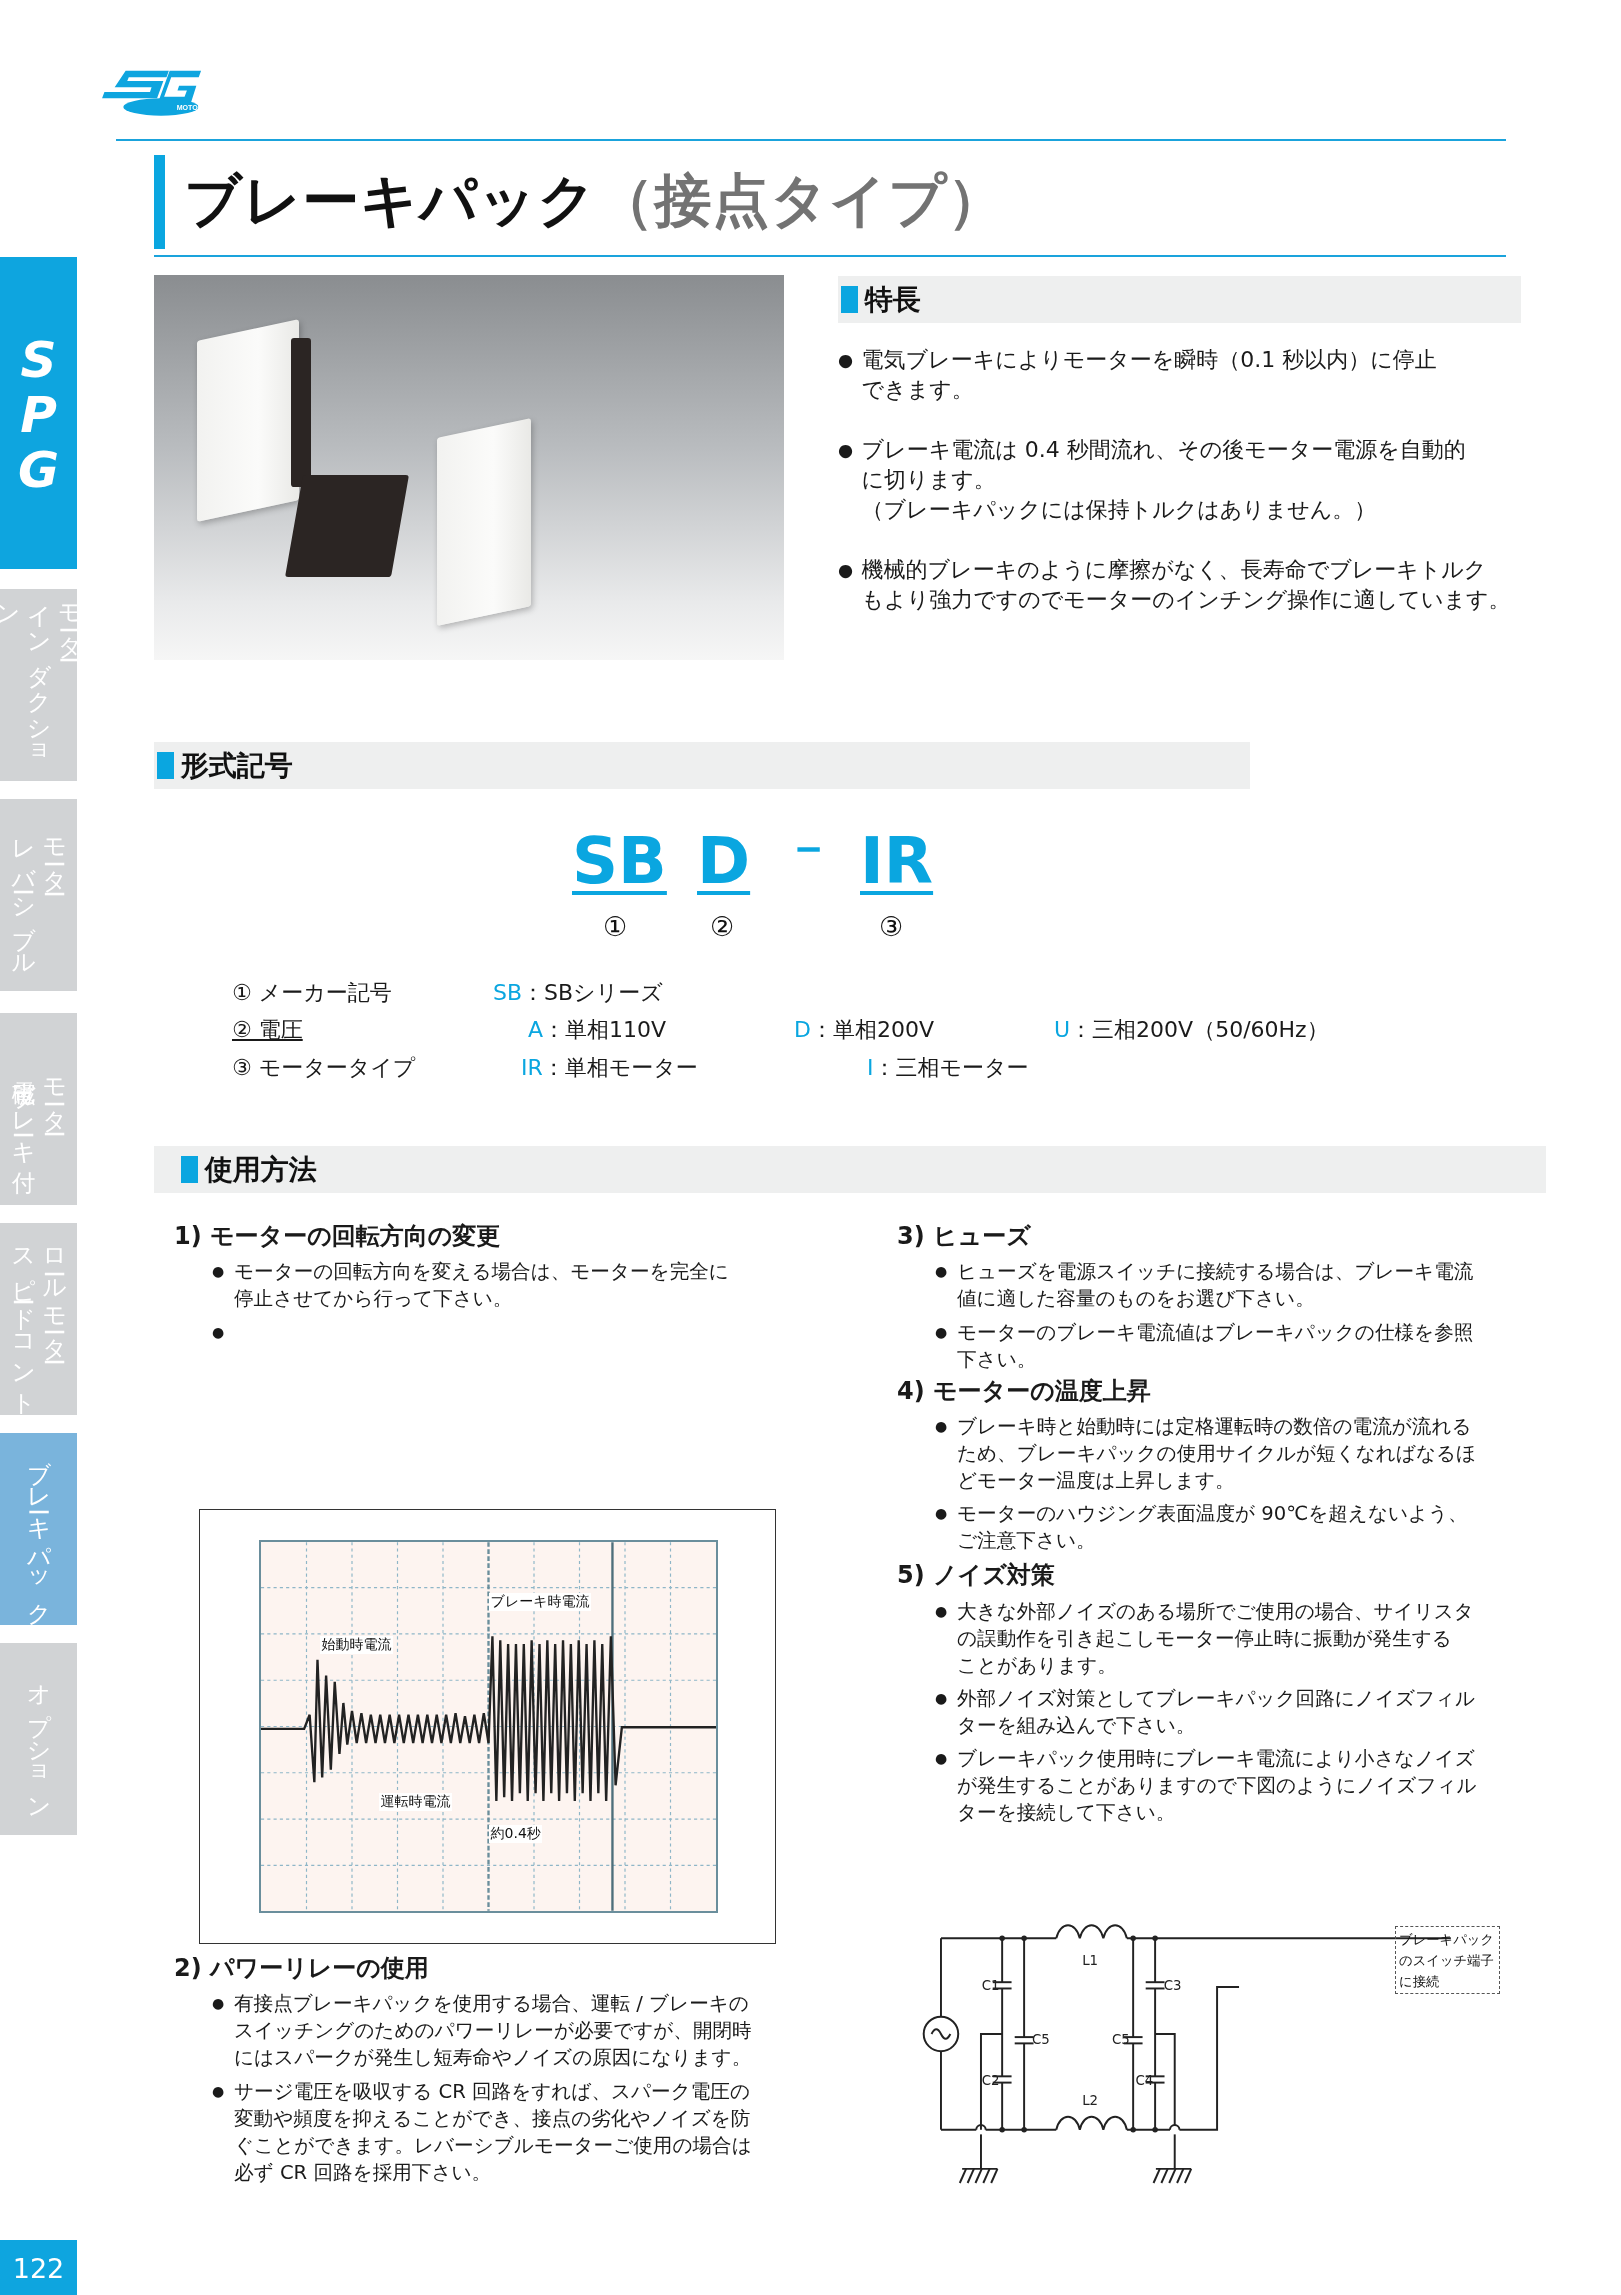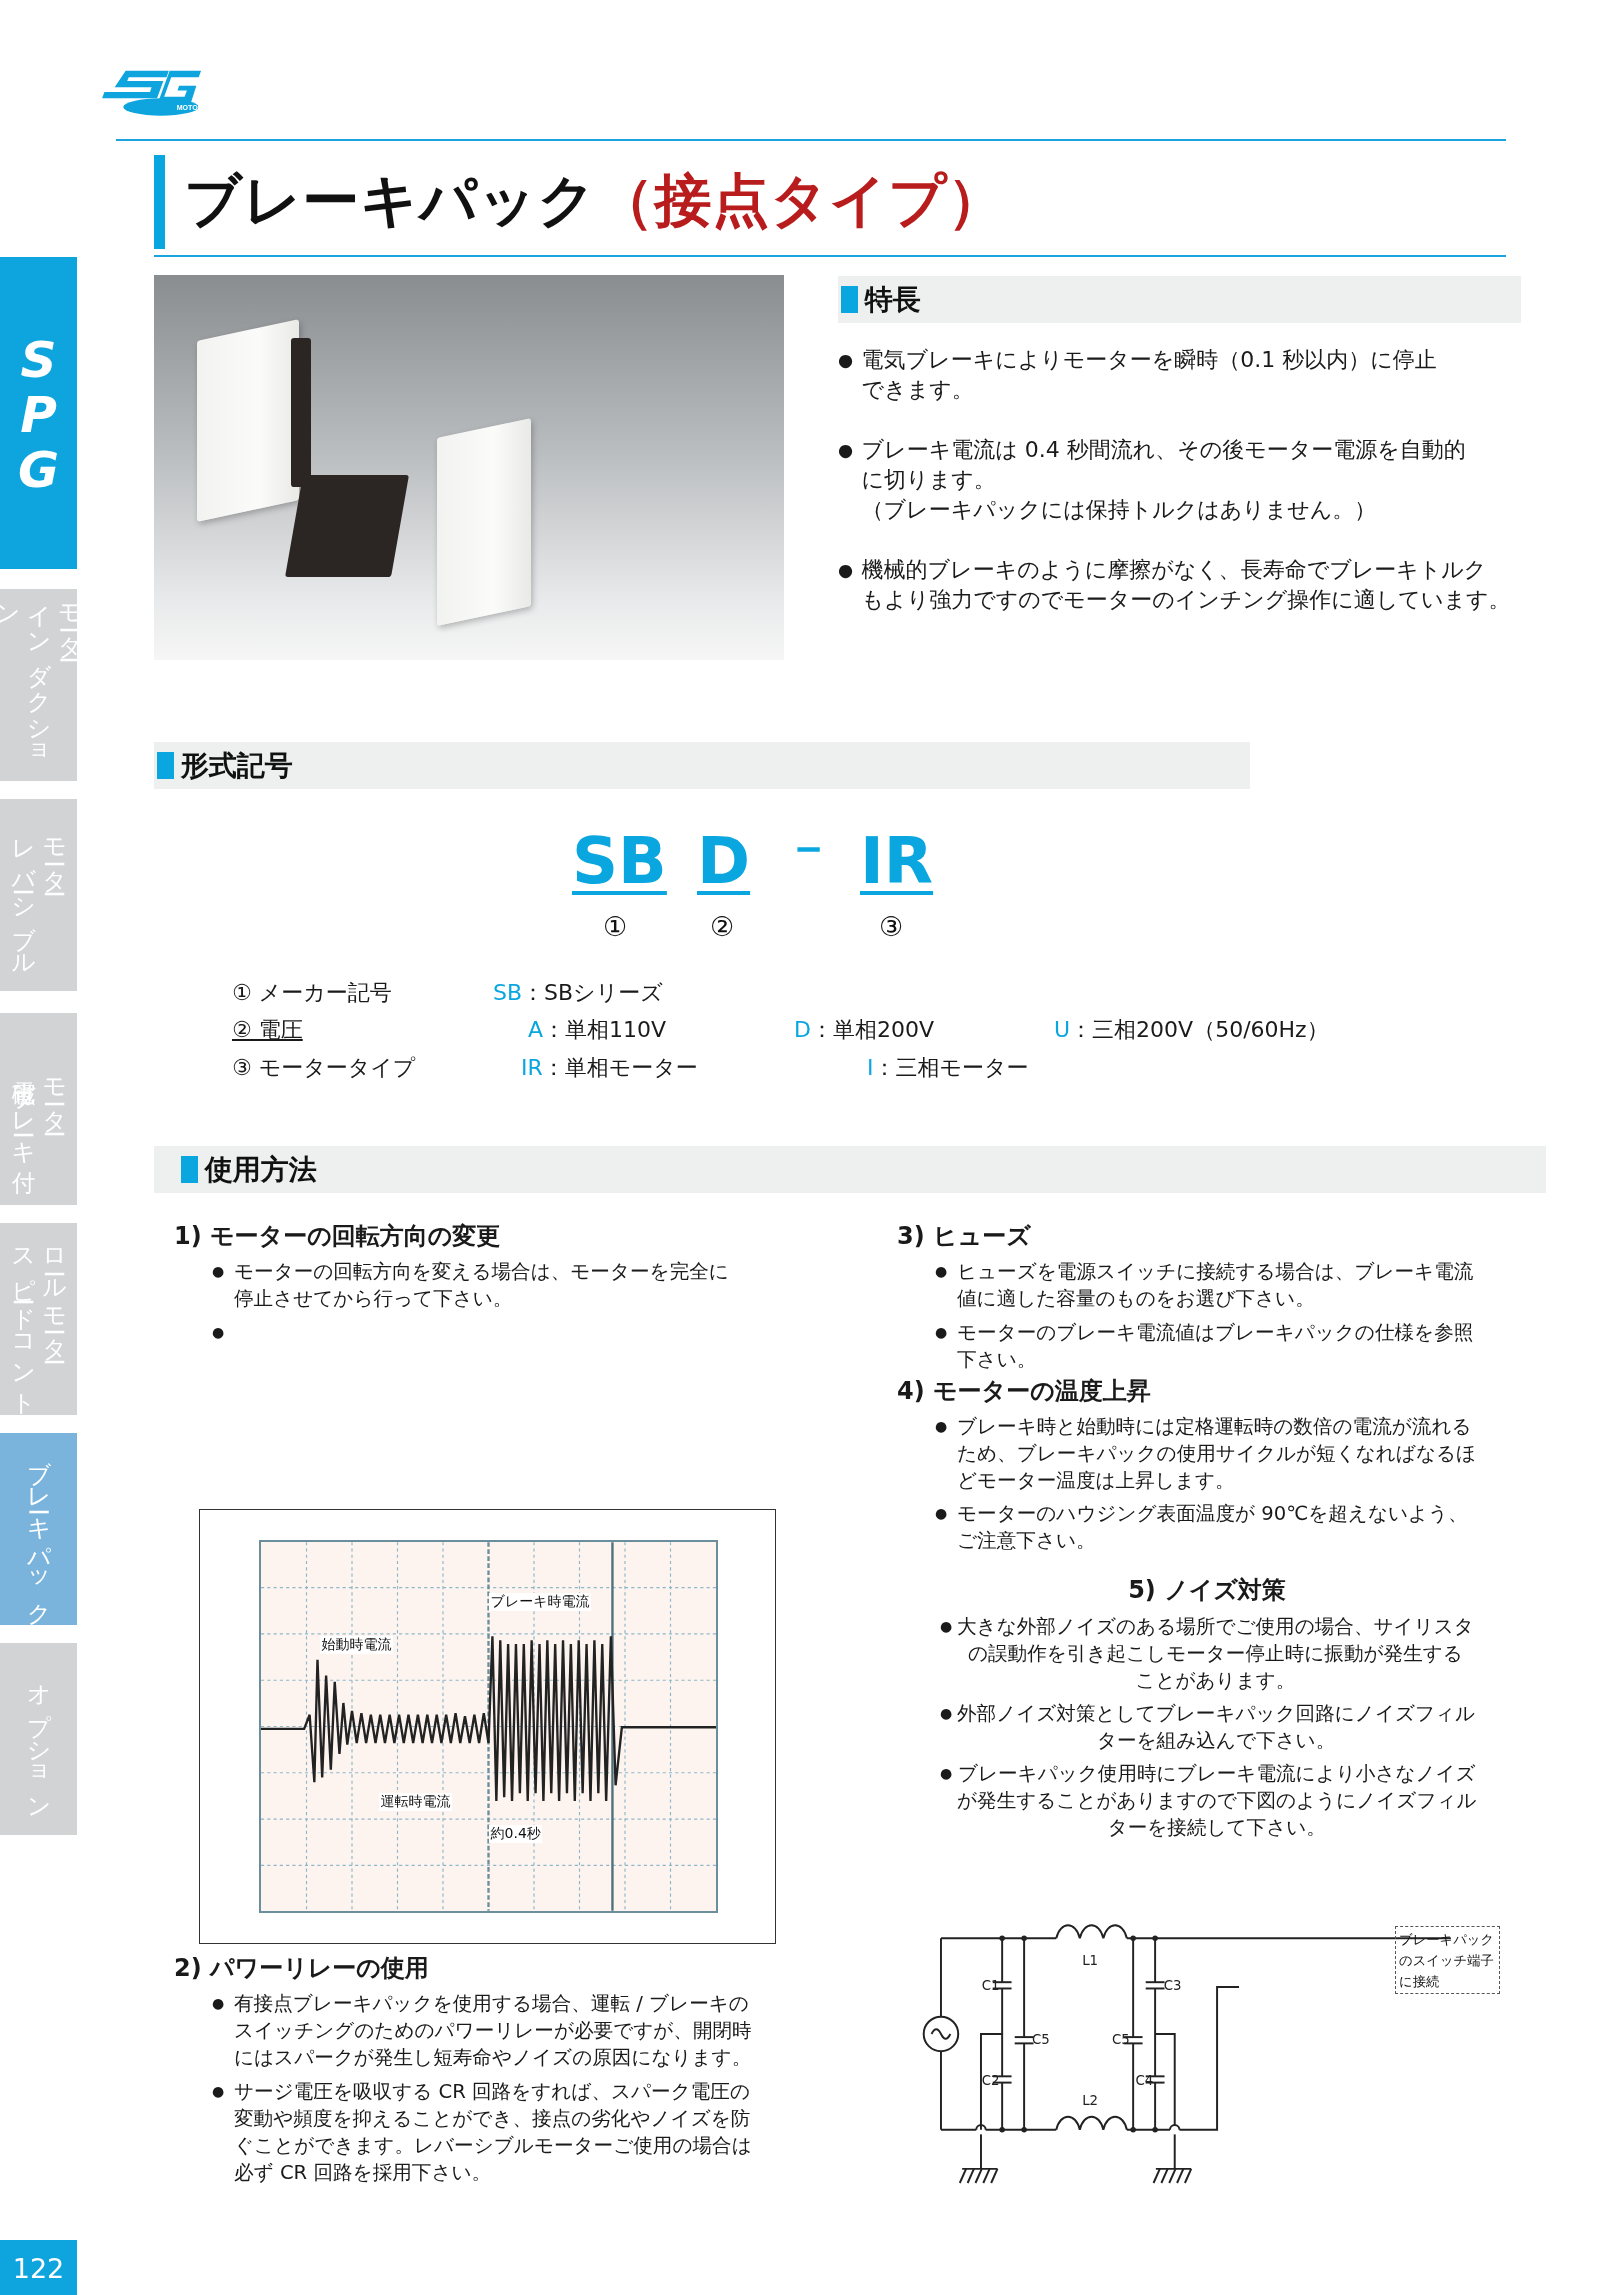--- a/index.html
+++ b/index.html
@@ -5,21 +5,21 @@
   html,body{margin:0;padding:0;background:#fff;}
   body{width:1622px;height:2295px;position:relative;overflow:hidden;font-family:"DejaVu Sans","Liberation Sans",sans-serif;color:#1a1a1a;}
   .abs{position:absolute;}
   
   .logo{left:102px;top:63px;width:118px;height:55px;}
   .top-rule{left:116px;top:139px;width:1390px;height:1.6px;background:#1aa3dc;}
   
   .title-bar{left:154px;top:155px;width:11px;height:94px;background:#0aa6e0;}
   .title-rule{left:154px;top:255px;width:1352px;height:1.6px;background:#1aa3dc;}
   .title{left:184px;top:161px;font-size:57px;font-weight:bold;color:#111;letter-spacing:0.8px;line-height:79px;white-space:nowrap;}
-  .title .sub{color:#b91c1c;font-weight:bold;}
+  .title .sub{color:#737373;font-weight:bold;}
   
   .sidetab{left:0;width:77px;background:#d1d3d5;color:#fff;display:flex;justify-content:center;align-items:center;}
   .sidetab .vt{writing-mode:vertical-rl;font-size:23.6px;line-height:31px;letter-spacing:1.6px;}
   .sidetab.brand{background:#0ea5df;}
   .sidetab.active{background:#7ab4dc;}
   .brand-mark{font-family:"DejaVu Sans",sans-serif;font-style:italic;font-weight:bold;font-size:50px;color:#fff;writing-mode:vertical-rl;text-orientation:upright;letter-spacing:-3.1px;}
   .page-num{left:0;top:2240px;width:77px;height:56px;background:#0ea5df;color:#fff;font-size:27px;display:flex;align-items:center;justify-content:center;}
   
   .photo{left:154px;top:275px;width:630px;height:385px;background:linear-gradient(#8a8d90,#b9bcbf 45%,#e9eaeb 85%,#f6f6f6);overflow:hidden;}
   .relay{position:absolute;background:linear-gradient(90deg,#f2f2f0,#fbfbfa 60%,#e9e9e6);border-radius:3.1px;box-shadow:1.6px 3.1px 6.3px rgba(0,0,0,.25);}
@@ -281,21 +281,21 @@
         </div>
       <div class="bullet">
           <span class="dot">●</span>
           <div>
         <div>モーターのハウジング表面温度が 90℃を超えないよう、</div>
         <div>ご注意下さい。</div>
       </div>
         </div>
     </div>
   </div>
-  <div style="margin-top:21px;text-align:center;">
+  <div style="margin-top:6px;">
     <div class="h3">5) ノイズ対策</div>
     <div style="padding-left:38px;">
       <div class="bullet">
           <span class="dot">●</span>
           <div>
         <div>大きな外部ノイズのある場所でご使用の場合、サイリスタ</div>
         <div>の誤動作を引き起こしモーター停止時に振動が発生する</div>
         <div>ことがあります。</div>
       </div>
         </div>

